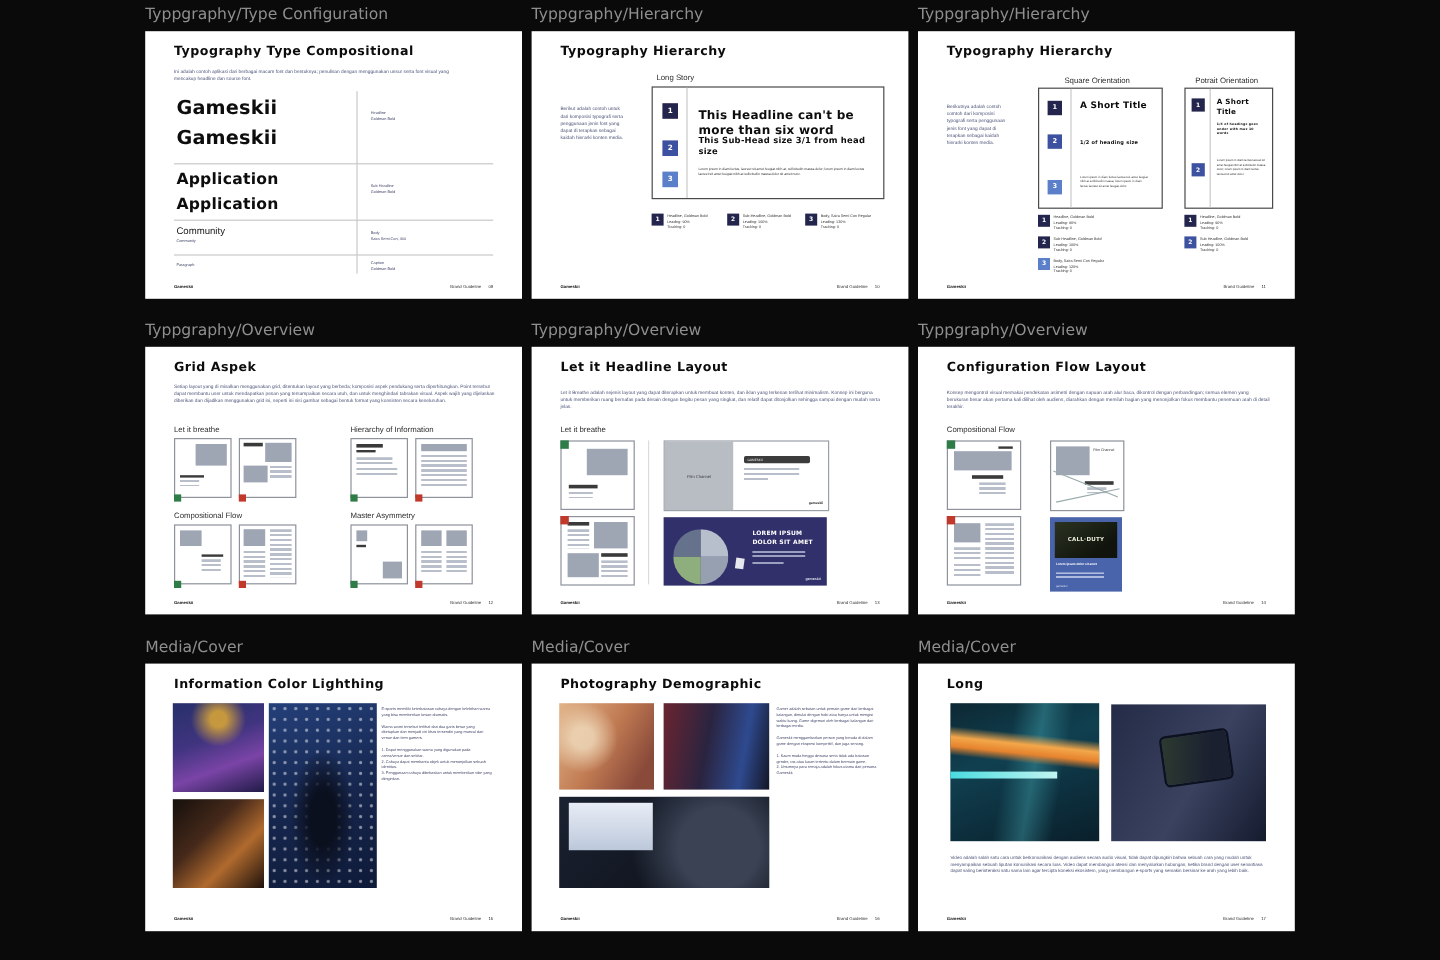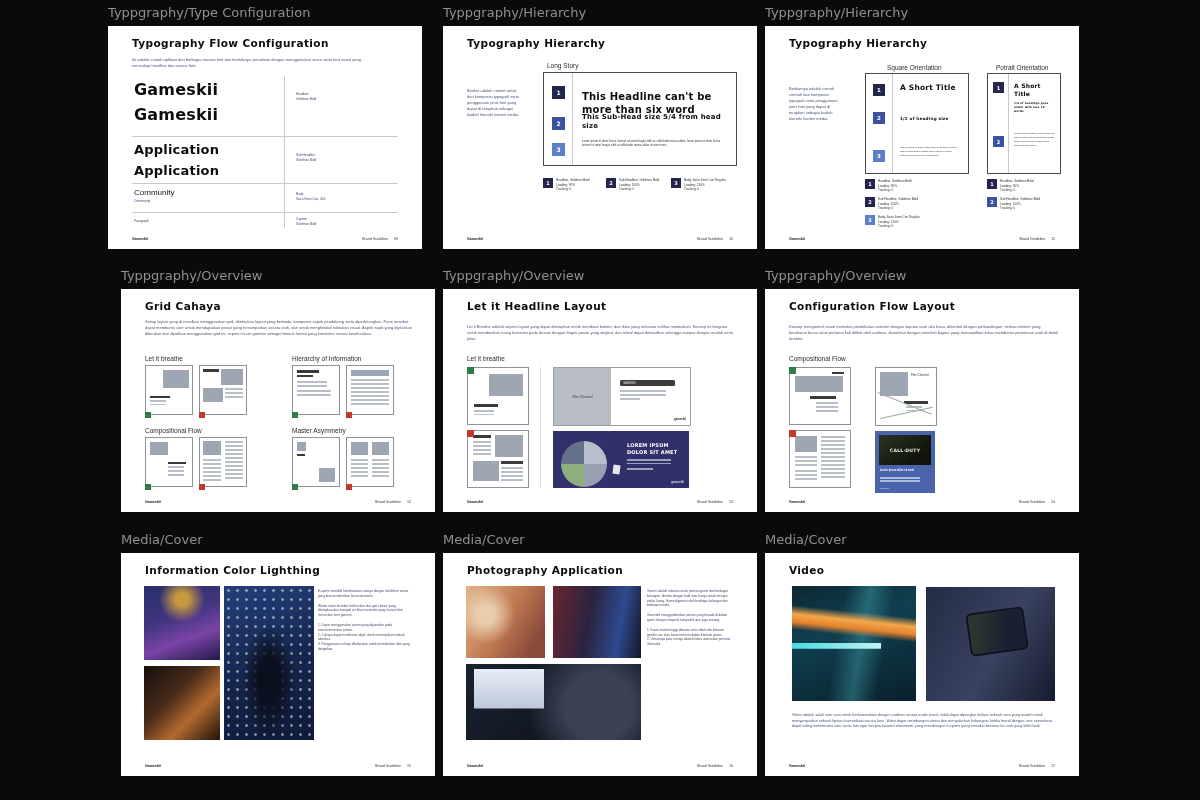--- a/index.html
+++ b/index.html
@@ -59,24 +59,24 @@
              background:linear-gradient(100deg,#2c3a30,#1a2030 70%);box-shadow:0 0 0 2px #0d1120;}
   .navyex{position:absolute;background:#32306b;overflow:hidden;}
   .quad{position:absolute;border-radius:50%;overflow:hidden;}
   .q{position:absolute;width:50%;height:50%;}
 </style>
 </head>
 <body>
 
 <div class="canvas">
 
-  <div class="frame" style="left:108px;top:5px">
+  <div class="frame" style="left:121px;top:5px">
     <div class="flabel">Typpgraphy/Type Configuration</div>
     <div class="slide">
-      <div class="stitle">Typography Flow Configuration</div>
+      <div class="stitle">Typography Type Compositional</div>
       <div class="micro" style="position:absolute;left:24px;top:31px;width:236px">Ini adalah contoh aplikasi dari berbagai macam font dan bentuknya; penulisan dengan menggunakan unsur serta font visual yang mencakup headline dan source font.</div>
       <div class="vline" style="left:176px;top:50px;height:152px"></div>
 
       <div style="position:absolute;left:26px;top:52px">
         <div class="headtech" style="font-size:16px;line-height:1.55">Gameskii</div>
         <div class="headtech" style="font-size:16px;line-height:1.55">Gameskii</div>
       </div>
       <div style="position:absolute;left:188px;top:66px">
         <div class="micro2">Headline</div>
         <div class="micro2">Goldman Bold</div>
@@ -120,21 +120,21 @@
     <div class="slide">
       <div class="stitle">Typography Hierarchy</div>
       <div class="glabel" style="left:104px;top:36px">Long Story</div>
       <div class="micro" style="position:absolute;left:24px;top:62px;width:54px">Berikut adalah contoh untuk dari komposisi typografi serta penggunaan jenis font yang dapat di terapkan sebagai kaidah hierarki konten media.</div>
       <div class="box" style="left:100px;top:46px;width:192px;height:92px">
         <div class="vline" style="left:28px;top:0;height:92px"></div>
         <div class="badge" style="left:8px;top:13px;width:13px;height:13px;font-size:6px">1</div>
         <div class="badge mid" style="left:8px;top:44px;width:13px;height:13px;font-size:6px">2</div>
         <div class="badge light" style="left:8px;top:70px;width:13px;height:13px;font-size:6px">3</div>
         <div class="headtech" style="position:absolute;left:38px;top:17px;width:148px;font-size:10px;line-height:1.3">This Headline can't be more than six word</div>
-        <div class="headtech" style="position:absolute;left:38px;top:40px;width:150px;font-size:7px;line-height:1.35">This Sub-Head size 5/4 from head size</div>
+        <div class="headtech" style="position:absolute;left:38px;top:40px;width:150px;font-size:7px;line-height:1.35">This Sub-Head size 3/1 from head size</div>
         <div style="position:absolute;left:38px;top:66px;width:140px;font-size:2.8px;line-height:1.6;color:#333">Lorem ipsum in diam lectus, laoreet sit amet feugiat nibh at, sollicitudin massa dolor; lorem ipsum in diam lectus laoreet sit amet feugiat nibh at sollicitudin massa dolor sit amet nunc.</div>
       </div>
       <div class="legend-item" style="left:100px;top:152px">
         <div class="badge lb">1</div>
         <div class="lt">
           <div>Headline, Goldman Bold</div>
             <div>Leading: 90%</div>
             <div>Tracking: 0</div>
         </div>
       </div>
@@ -228,21 +228,21 @@
       <div class="sfooter">
         <span class="brand">Gameskii</span>
         <span><span>Brand Guideline</span><span class="pg">11</span></span>
       </div>
     </div>
   </div>
 
   <div class="frame" style="left:121px;top:268px">
     <div class="flabel">Typpgraphy/Overview</div>
     <div class="slide">
-      <div class="stitle">Grid Cahaya</div>
+      <div class="stitle">Grid Aspek</div>
       <div class="micro" style="position:absolute;left:24px;top:30px;width:268px">Setiap layout yang di misalkan menggunakan grid, ditentukan layout yang berbeda; komposisi aspek pendukung serta diperhitungkan. Point tersebut dapat membantu user untuk mendapatkan pesan yang tersampaikan secara utuh, dan untuk menghindari tabrakan visual. Aspek wajib yang dijelaskan diberikan dan dijadikan menggunakan grid ini, seperti ini sisi gambar sebagai bentuk format yang konsisten secara keseluruhan.</div>
       <div class="glabel" style="left:24px;top:66px">Let it breathe</div>
       <div class="thumb" style="left:24px;top:76px;width:46px;height:48px">
         <div class="blk" style="right:3px;top:4px;width:26px;height:18px"></div>
         <div class="bar" style="left:4px;top:30px;width:20px;height:2px"></div>
         <div class="lines" style="left:4px;top:34px;width:16px;height:5px"></div>
         <div class="marker do" style="left:-1px;bottom:-4px;width:6px;height:6px"></div>
       </div>
       <div class="thumb" style="left:78px;top:76px;width:46px;height:48px">
         <div class="bar" style="left:3px;top:3px;width:16px;height:3px"></div>
@@ -409,41 +409,41 @@
       <div class="sfooter">
         <span class="brand">Gameskii</span>
         <span><span>Brand Guideline</span><span class="pg">15</span></span>
       </div>
     </div>
   </div>
 
   <div class="frame" style="left:443px;top:532px">
     <div class="flabel">Media/Cover</div>
     <div class="slide">
-      <div class="stitle">Photography Application</div>
+      <div class="stitle">Photography Demographic</div>
       <div class="photo p-family" style="left:23px;top:33px;width:79px;height:72px"></div>
       <div class="photo p-bluered" style="left:110px;top:33px;width:88px;height:72px"></div>
       <div class="photo p-kidpc" style="left:23px;top:111px;width:175px;height:76px"></div>
       <div style="position:absolute;left:204px;top:36px;width:88px">
         <div class="micro2" style="margin-bottom:5px">Gamer adalah sebutan untuk pemain game dari berbagai kalangan, dimulai dengan hobi atau hanya untuk mengisi waktu luang. Game digemari oleh berbagai kalangan dari berbagai media.</div>
         <div class="micro2" style="margin-bottom:5px">Gameskii menggambarkan person yang berada di dalam game dengan ekspresi kompetitif, dan juga senang.</div>
         <div class="micro2">1. Kaum muda hingga dewasa serta tidak ada batasan gender, ras atau kaum tertentu dalam bermain game.</div>
         <div class="micro2">2. Umumnya para remaja adalah fokus utama dari persona Gameskii.</div>
       </div>
       <div class="sfooter">
         <span class="brand">Gameskii</span>
         <span><span>Brand Guideline</span><span class="pg">16</span></span>
       </div>
     </div>
   </div>
 
   <div class="frame" style="left:765px;top:532px">
     <div class="flabel">Media/Cover</div>
     <div class="slide">
-      <div class="stitle">Video</div>
+      <div class="stitle">Long</div>
       <div class="photo p-neon" style="left:27px;top:33px;width:124px;height:115px"></div>
       <div class="photo p-phone" style="left:161px;top:34px;width:129px;height:114px">
         <div class="phone-scr"></div>
       </div>
       <div class="micro" style="position:absolute;left:27px;top:160px;width:263px;font-size:3.8px">Video adalah salah satu cara untuk berkomunikasi dengan audiens secara audio visual, tidak dapat dipungkiri bahwa sebuah cara yang mudah untuk menyampaikan sebuah liputan komunikasi secara luas. Video dapat membangun atensi dan menyalurkan hubungan, ketika brand dengan user senantiasa dapat saling berinteraksi satu sama lain agar tercipta koneksi ekosistem, yang membangun e-sports yang semakin bersinar ke arah yang lebih baik.</div>
       <div class="sfooter">
         <span class="brand">Gameskii</span>
         <span><span>Brand Guideline</span><span class="pg">17</span></span>
       </div>
     </div>

